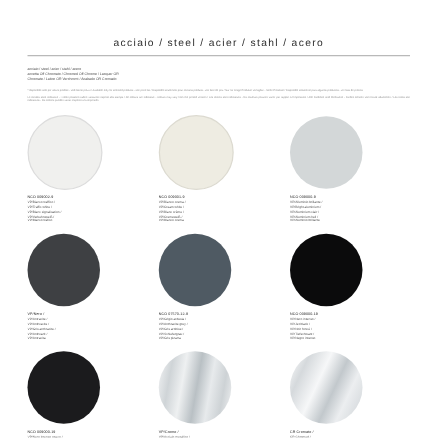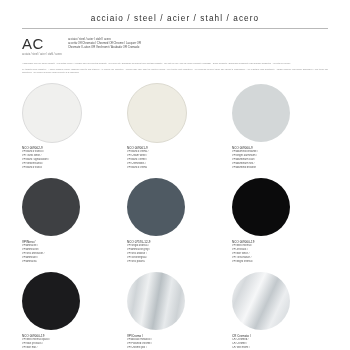--- a/index.html
+++ b/index.html
@@ -7,21 +7,21 @@
     width:350px;height:350px;
     background:#ffffff;
     font-family:"Liberation Sans", sans-serif;
     color:#1a1a1a;
     overflow:hidden;
   }
   .page{
     position:relative;
     width:350px;height:350px;
     box-sizing:border-box;
-    padding:0 22px;
+    padding:16px 22px;
   }
   
   .title-bar{
     padding-top:14px;
     text-align:center;
     font-size:8.2px;
     letter-spacing:1.1px;
     color:#2b2b2b;
   }
   .rule{
@@ -111,24 +111,20 @@
 </style>
 </head>
 <body>
 
 <div class="page">
 
   <div class="title-bar">acciaio / steel / acier / stahl / acero</div>
   <div class="rule"></div>
 
   <div class="codeblock">
-    <div class="code-left">
-      <div class="code-ac">AC</div>
-      <div class="code-sub">acciaio / steel / acier / stahl / acero</div>
-    </div>
     <div class="code-right">
       <div class="code-line small">acciaio / steel / acier / stahl / acero</div>
       <div class="code-line small">accetta Off Chromato / Chromed Off Chrome / Lacquer OR</div>
       <div class="code-line small">Chromate / Laiton OR Verchromt / Acabado OR Cromado</div>
     </div>
   </div>
 
   <div class="legal">
     <p>* disponibile solo per alcuni prodotti - vedi listino prezzi / Available only for selected products - see price list / Disponible seulement pour certains produits - voir liste de prix / Nur für einige Produkte verfügbar - Siehe Preisliste / Disponible solamente para algunos productos - ver lista de precios</p>
     <p>Le tonalità sono indicative - i colori possono subire variazioni rispetto alla stampa / All colours are indicative - colours may vary from the printed version / Les teintes sont indicatives - les couleurs peuvent varier par rapport à l'impression / Alle Farbtöne sind Richtwerte - Farben können vom Druck abweichen / Los tonos son indicativos - los colores pueden variar respecto a la impresión</p>

